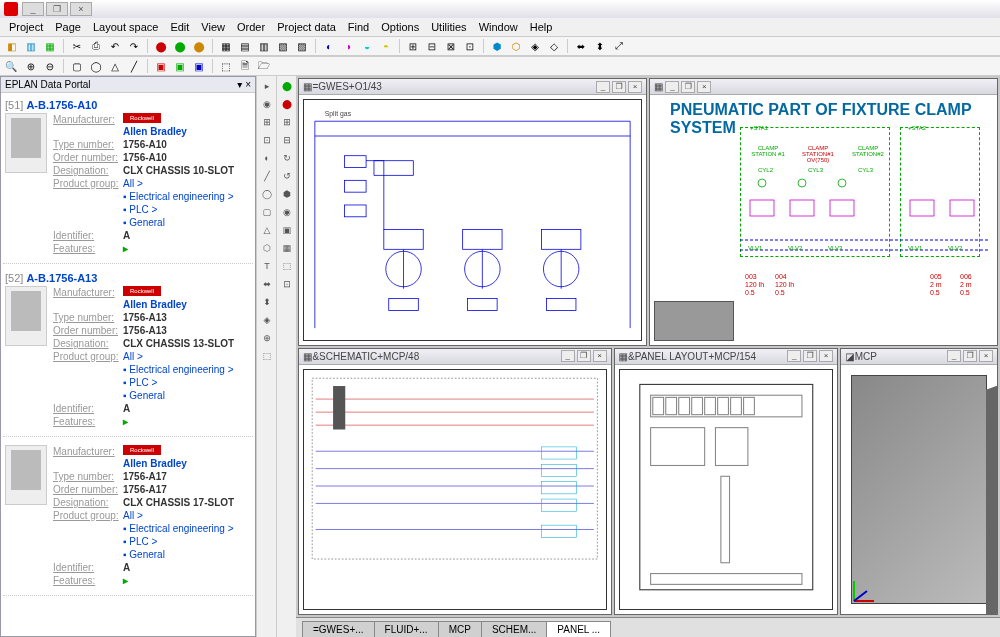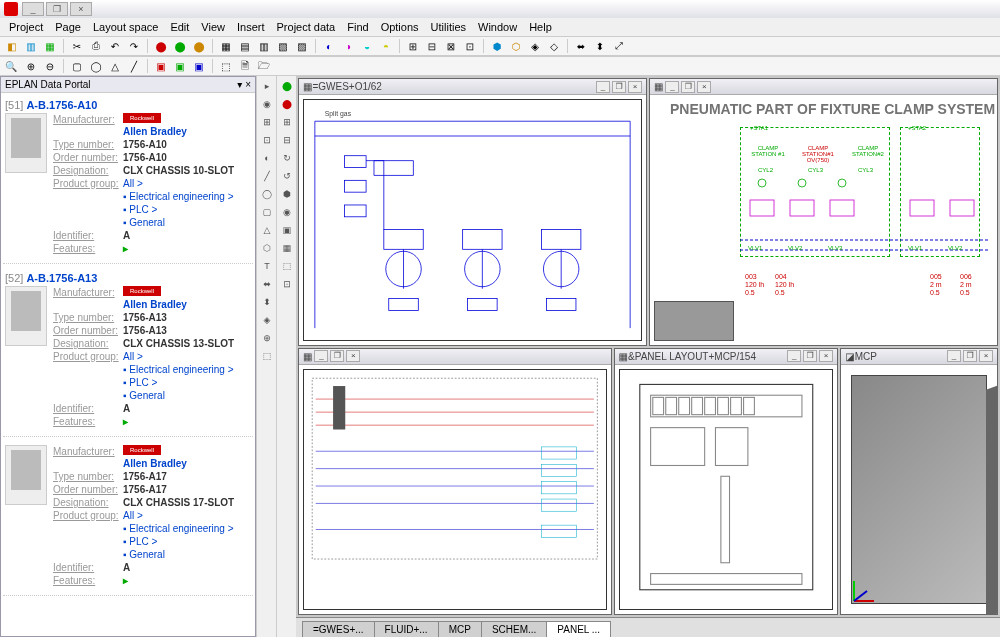--- a/index.html
+++ b/index.html
@@ -38,21 +38,21 @@
 .canvas-rows { flex: 1; display: flex; flex-direction: column; gap: 2px; padding: 2px; }
 .canvas-row { flex: 1; display: flex; gap: 2px; }
 .docwin { background: #fff; border: 1px solid #666; display: flex; flex-direction: column; position: relative; }
 .docwin.half { flex: 1; }
 .docwin.third { flex: 1; }
 .dochdr { height: 16px; background: linear-gradient(#f0f0f5,#d8d8e0); border-bottom: 1px solid #aaa; display: flex; align-items: center; padding: 0 4px; font-size: 10px; color: #444; }
 .dochdr .ttl { flex: 1; }
 .docbtn { width: 14px; height: 12px; border: 1px solid #aaa; margin-left: 2px; font-size: 8px; text-align: center; line-height: 10px; background: #eee; }
 .docbody { flex: 1; position: relative; overflow: hidden; background: #fff; }
 .docbody .border { position: absolute; inset: 4px; border: 1px solid #333; }
-.pneu-title { position: absolute; top: 6px; left: 20px; font-size: 14px; font-weight: bold; color: #737373; }
+.pneu-title { position: absolute; top: 6px; left: 20px; font-size: 16px; font-weight: bold; color: #0369a1; }
 .dashbox { position: absolute; border: 1px dashed #0a0; }
 .pagetabs { height: 20px; background: #e0e0e0; display: flex; align-items: flex-end; padding: 0 6px; gap: 0; border-top: 1px solid #888; }
 .pagetab { padding: 2px 10px; font-size: 10px; background: #d0d0d0; border: 1px solid #888; border-bottom: none; margin-right: -1px; cursor: pointer; }
 .pagetab.active { background: #fff; }
 .smalltxt { font-size: 6px; position: absolute; color: #0a0; }
 .redtxt { color: #c00; }
 .sch { position: absolute; inset: 6px; }
 .sch svg { width: 100%; height: 100%; }
 .axis3d { position: absolute; bottom: 8px; left: 8px; width: 30px; height: 30px; }
 .panel3d { position:absolute; inset:10px; background: linear-gradient(135deg,#888,#bbb); border:1px solid #444; }
@@ -71,21 +71,21 @@
     <div class="winbtn">×</div>
   </div>
 </div>
 
 <div class="menubar">
   <span>Project</span>
   <span>Page</span>
   <span>Layout space</span>
   <span>Edit</span>
   <span>View</span>
-  <span>Insert</span>
+  <span>Order</span>
   <span>Project data</span>
   <span>Find</span>
   <span>Options</span>
   <span>Utilities</span>
   <span>Window</span>
   <span>Help</span>
 </div>
 
 <div class="toolbar">
   <div class="tbtn" style="color:#c80">◧</div>
@@ -311,21 +311,21 @@
     <div class="tbtn">⊡</div>
   </div>
 
   <div class="canvas-area">
     <div class="canvas-rows">
 
       <div class="canvas-row">
         <div class="docwin half">
           <div class="dochdr">
             <span>▦ </span>
-            <span class="ttl">=GWES+O1/62</span>
+            <span class="ttl">=GWES+O1/43</span>
             <div class="docbtn">_</div>
             <div class="docbtn">❐</div>
             <div class="docbtn">×</div>
           </div>
           <div class="docbody">
             <div class="border"></div>
             <div class="sch">
               <svg viewBox="0 0 340 240">
                 <g stroke="#00d" stroke-width="0.8" fill="none">
                   <line x1="10" y1="20" x2="330" y2="20"></line>
@@ -413,20 +413,21 @@
               <div class="label-red" style="left: 310px; top: 186px;">2 m</div>
               <div class="label-red" style="left: 310px; top: 194px;">0.5</div>
             </div>
         </div>
       </div>
 
       <div class="canvas-row">
         <div class="docwin third" style="flex:1.4">
           <div class="dochdr">
             <span>▦ </span>
+            <span class="ttl">&amp;SCHEMATIC+MCP/48</span>
             <div class="docbtn">_</div>
             <div class="docbtn">❐</div>
             <div class="docbtn">×</div>
           </div>
           <div class="docbody">
             <div class="border"></div>
             <svg style="position:absolute;inset:8px" viewBox="0 0 340 220">
               <g stroke="#c00" stroke-width="0.6" fill="none">
                 <line x1="10" y1="30" x2="330" y2="30"></line>
                   <line x1="10" y1="45" x2="330" y2="45"></line>

